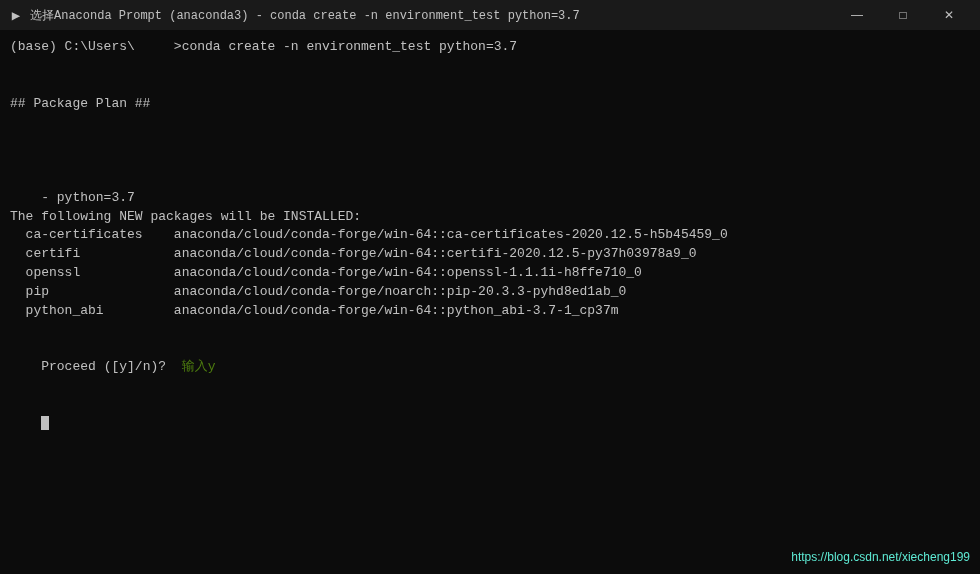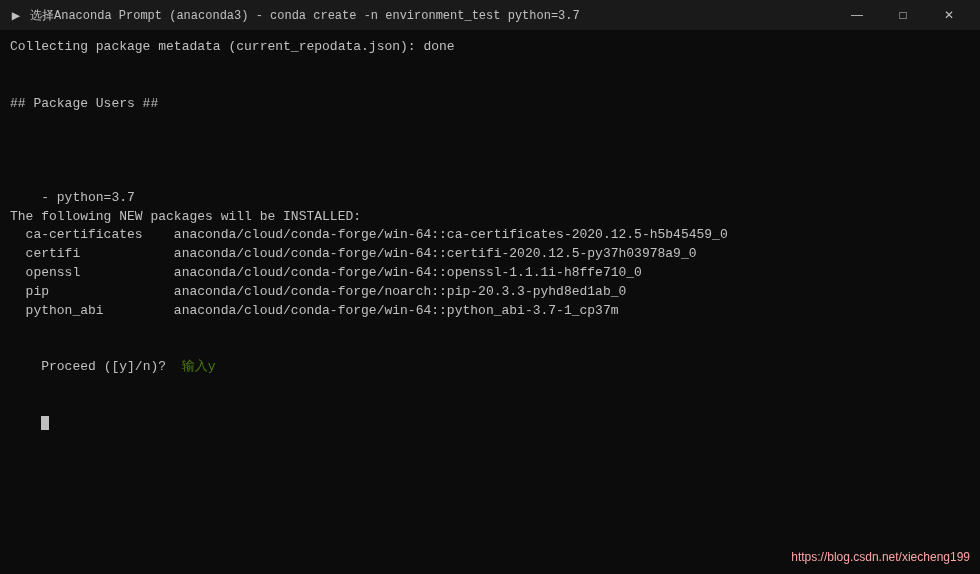--- a/index.html
+++ b/index.html
@@ -94,46 +94,46 @@
 
     @keyframes blink {
       0%, 100% { opacity: 1; }
       50% { opacity: 0; }
     }
 
     .watermark {
       position: absolute;
       bottom: 10px;
       right: 10px;
-      color: #fca5a5;
+      color: #5eead4;
       font-size: 12px;
       font-family: Arial, sans-serif;
     }
   </style>
 </head>
 <body>
 
 <div class="titlebar">
   <div class="titlebar-left">
     <span class="titlebar-icon">▶</span>
     <span>选择Anaconda Prompt (anaconda3) - conda  create -n environment_test python=3.7</span>
   </div>
   <div class="titlebar-controls">
     <button class="titlebar-btn">—</button>
     <button class="titlebar-btn">□</button>
     <button class="titlebar-btn close">✕</button>
   </div>
 </div>
 
 <div class="terminal">
-  <div class="line">Collecting package metadata (current_repodata.json): done</div>
+  <div class="line">(base) C:\Users\     &gt;conda create -n environment_test python=3.7</div>
   <div class="line-empty"></div>
   <div class="line"></div>
   <div class="line-empty"></div>
-  <div class="line">## Package Users ##</div>
+  <div class="line">## Package Plan ##</div>
   <div class="line-empty"></div>
   <div class="line"></div>
   <div class="line-empty"></div>
   <div class="line-empty"></div>
   <div class="line"></div>
   <div class="line-empty"></div>
   <div class="line">    - python=3.7</div>
   <div class="line"></div>
   <div class="line"></div>
   <div class="line">The following NEW packages will be INSTALLED:</div>

